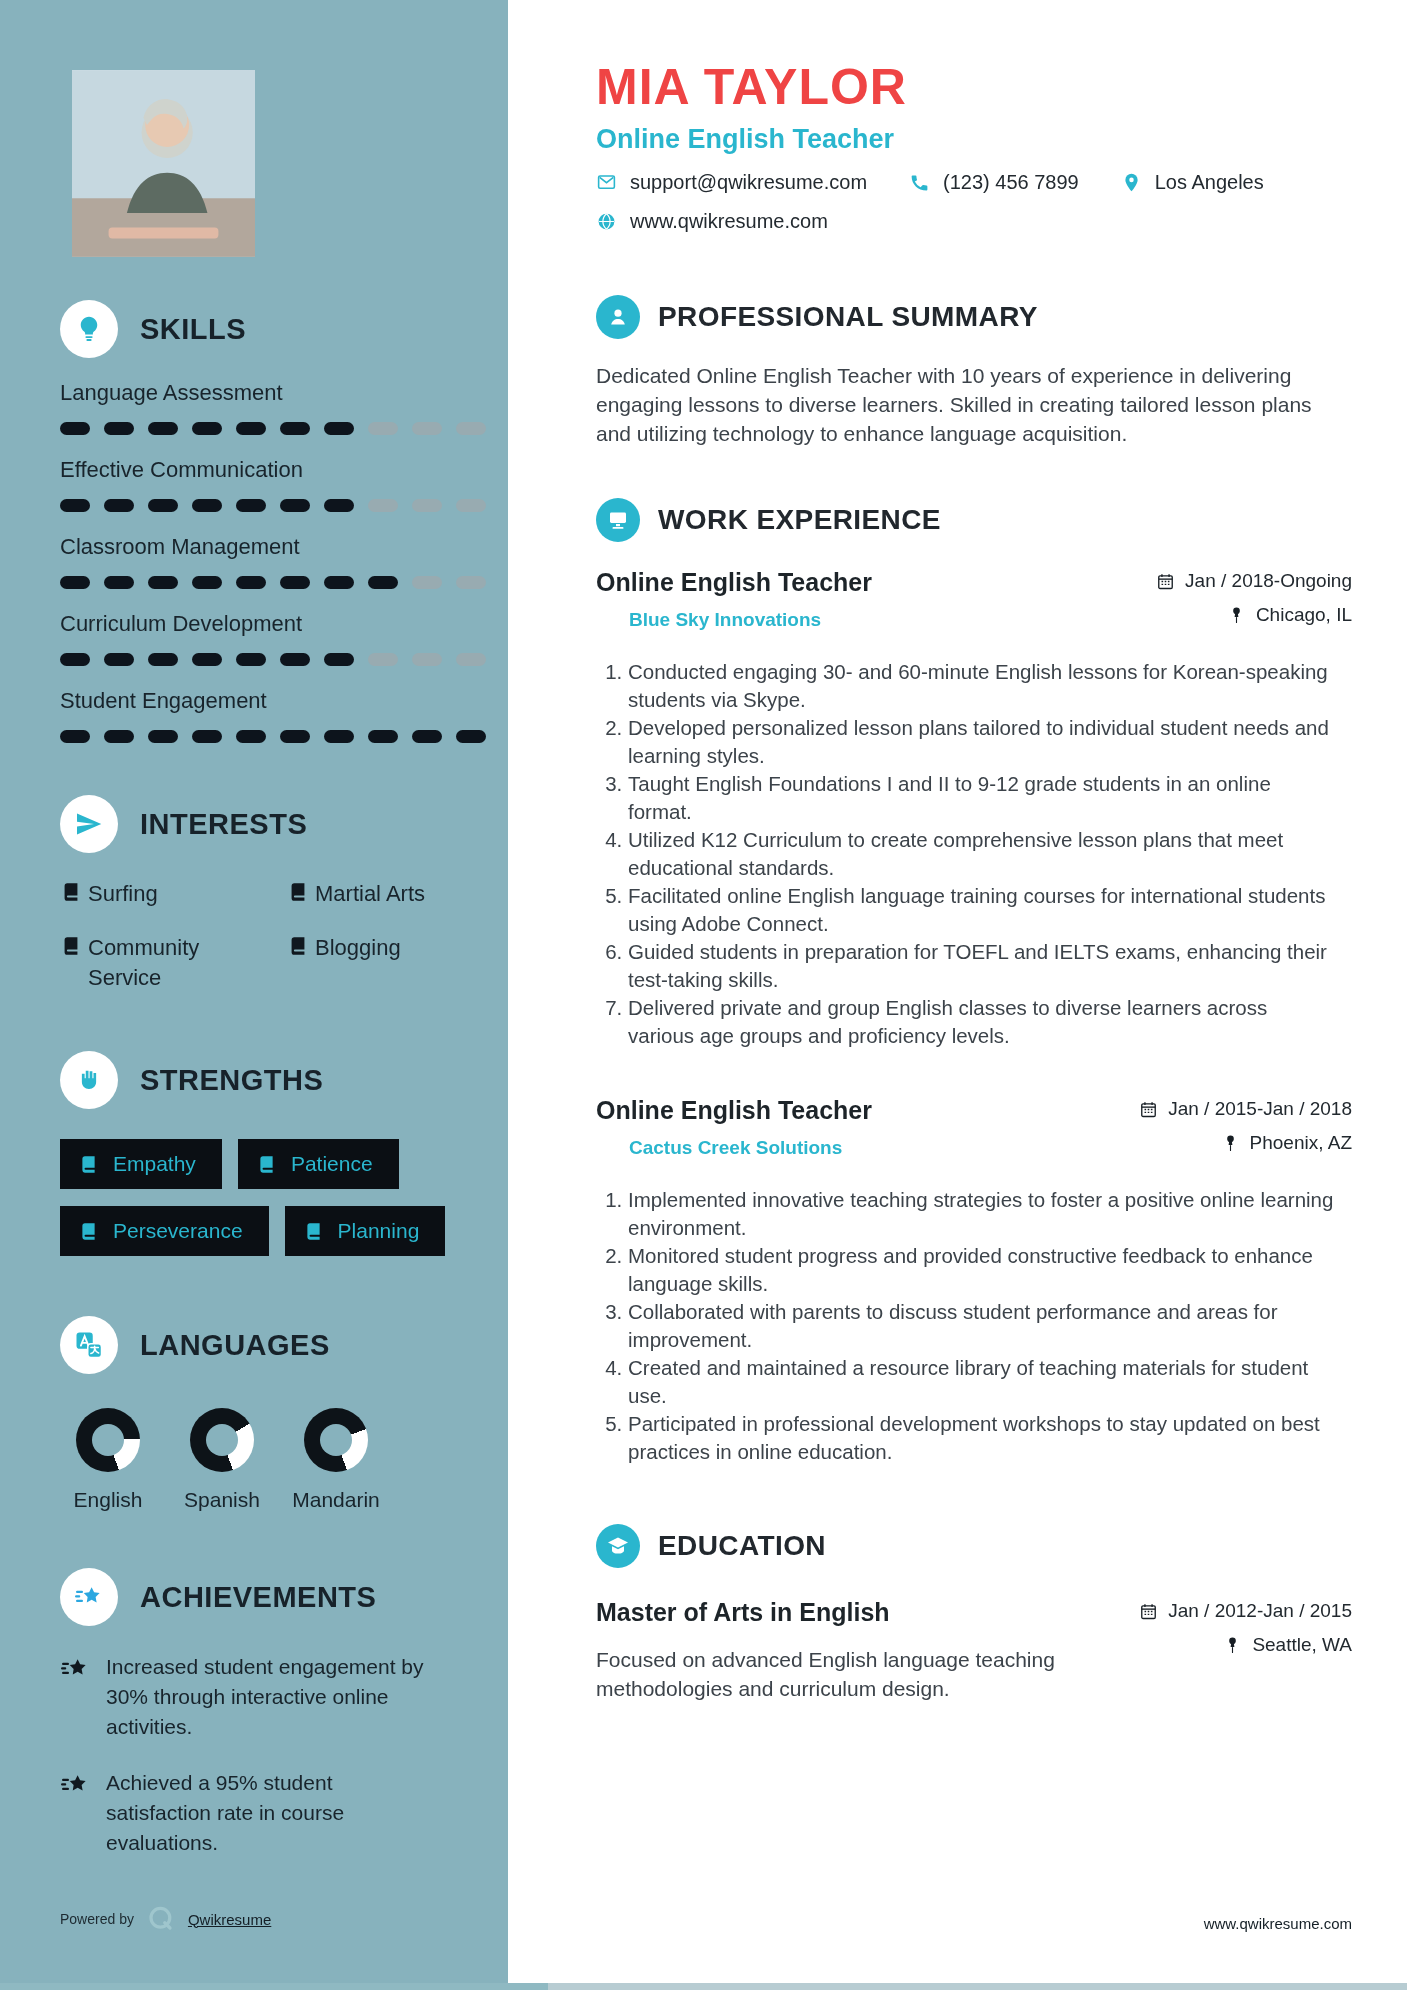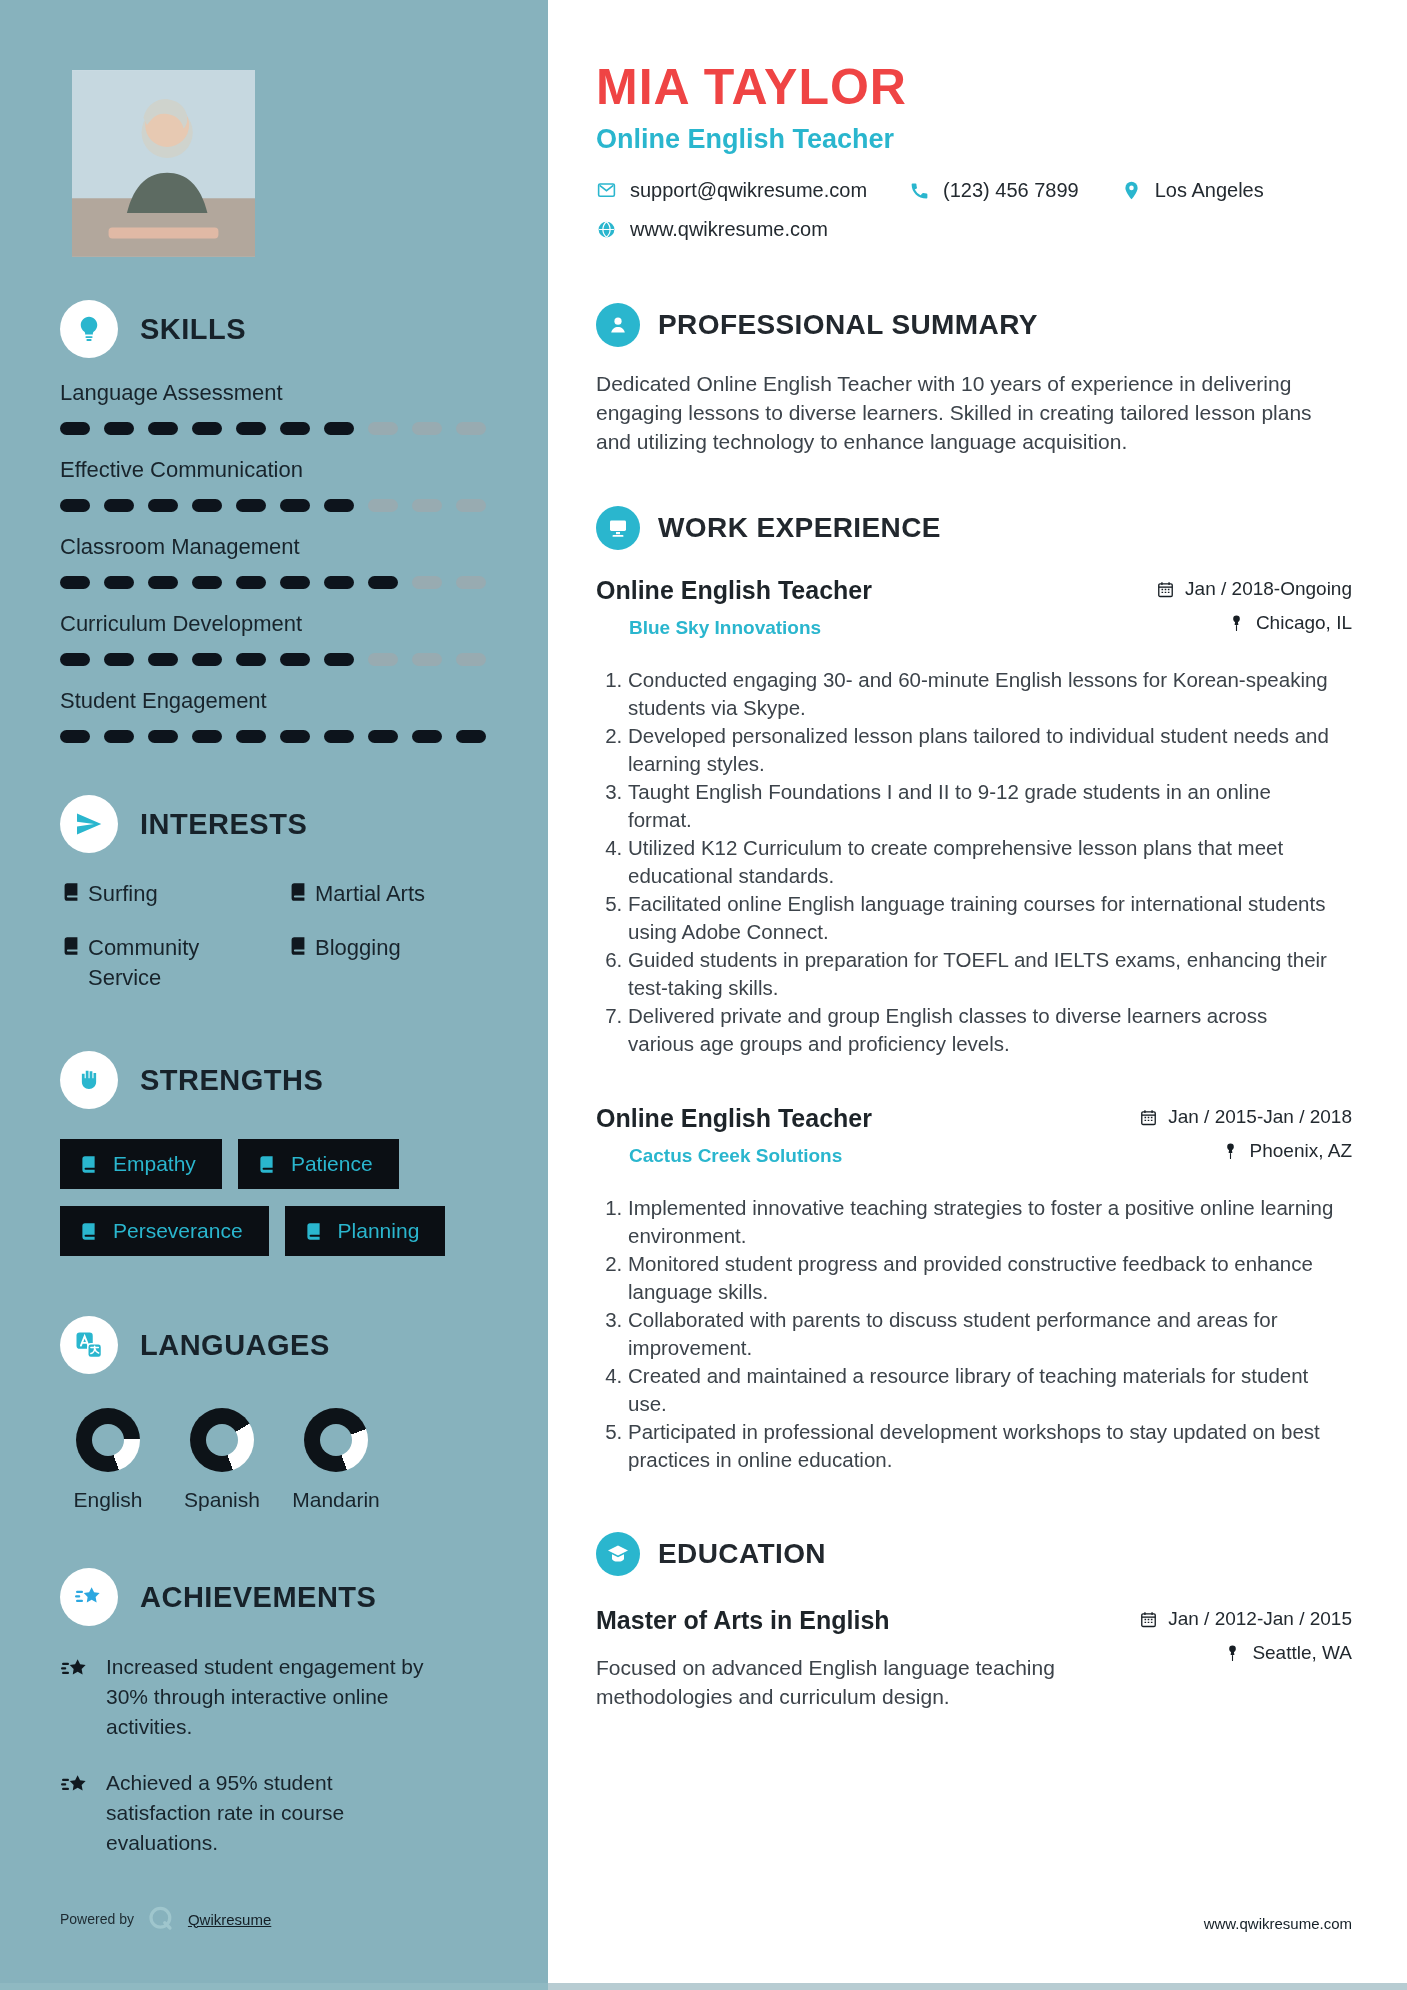--- a/index.html
+++ b/index.html
@@ -11,21 +11,21 @@
     --dash-filled:#0d141c;
     --dash-empty:#98abb1;
     --chip-bg:#0b0f14;
     --white:#ffffff;
   }
   *{margin:0;padding:0;box-sizing:border-box;}
   body{font-family:"Liberation Sans",sans-serif;background:#e8e8e8;}
   .page{position:relative;width:1407px;height:1990px;background:var(--white);overflow:hidden;margin:0 auto;}
 
   
-  .sidebar{position:absolute;left:0;top:0;width:548px;height:1990px;background:var(--sidebar-bg);}
+  .sidebar{position:absolute;left:0;top:0;width:508px;height:1990px;background:var(--sidebar-bg);}
   .photo{position:absolute;left:72px;top:70px;width:183px;height:187px;background:linear-gradient(160deg,#dce8ed 0%,#b9cdd6 55%,#9db6c0 100%);overflow:hidden;}
   .photo svg{width:100%;height:100%;display:block;}
 
   .side-content{position:absolute;left:60px;top:300px;width:432px;}
   .side-section-header{display:flex;align-items:center;gap:22px;}
   .side-icon-circle{width:58px;height:58px;min-width:58px;border-radius:50%;background:var(--white);display:flex;align-items:center;justify-content:center;color:var(--accent);}
   .side-icon-circle svg{width:30px;height:30px;}
   .side-title{font-size:29px;font-weight:800;color:#17222a;letter-spacing:.5px;}
 
   .skill{margin-top:22px;}
@@ -65,21 +65,21 @@
   .powered-brand{font-size:15px;color:#141f26;text-decoration:underline;font-weight:500;}
 
   .strip-left{position:absolute;left:0;bottom:0;width:548px;height:7px;background:#8fb9c2;}
   .strip-right{position:absolute;left:548px;right:0;bottom:0;height:7px;background:#b7ccd2;}
 
   
   .main{position:absolute;left:548px;top:0;right:0;bottom:0;background:var(--white);padding:60px 55px 0 48px;}
   .name{font-size:50px;font-weight:800;color:#ef4444;letter-spacing:1px;line-height:54px;}
   .role{font-size:27px;color:var(--accent);font-weight:600;margin-top:10px;}
 
-  .contact-row{display:flex;align-items:center;gap:14px;margin-top:24px;}
+  .contact-row{display:flex;align-items:center;gap:14px;margin-top:16px;}
   .contact-row.second{margin-top:16px;}
   .contact-item{display:flex;align-items:center;gap:13px;}
   .contact-item + .contact-item{margin-left:28px;}
   .contact-item svg{width:21px;height:21px;color:var(--accent);}
   .contact-text{font-size:20px;color:#232a30;font-weight:500;}
 
   .section{margin-top:62px;}
   .section-header{display:flex;align-items:center;gap:18px;}
   .main-icon-circle{width:44px;height:44px;min-width:44px;border-radius:50%;background:var(--accent);display:flex;align-items:center;justify-content:center;color:var(--white);}
   .main-icon-circle svg{width:24px;height:24px;}

